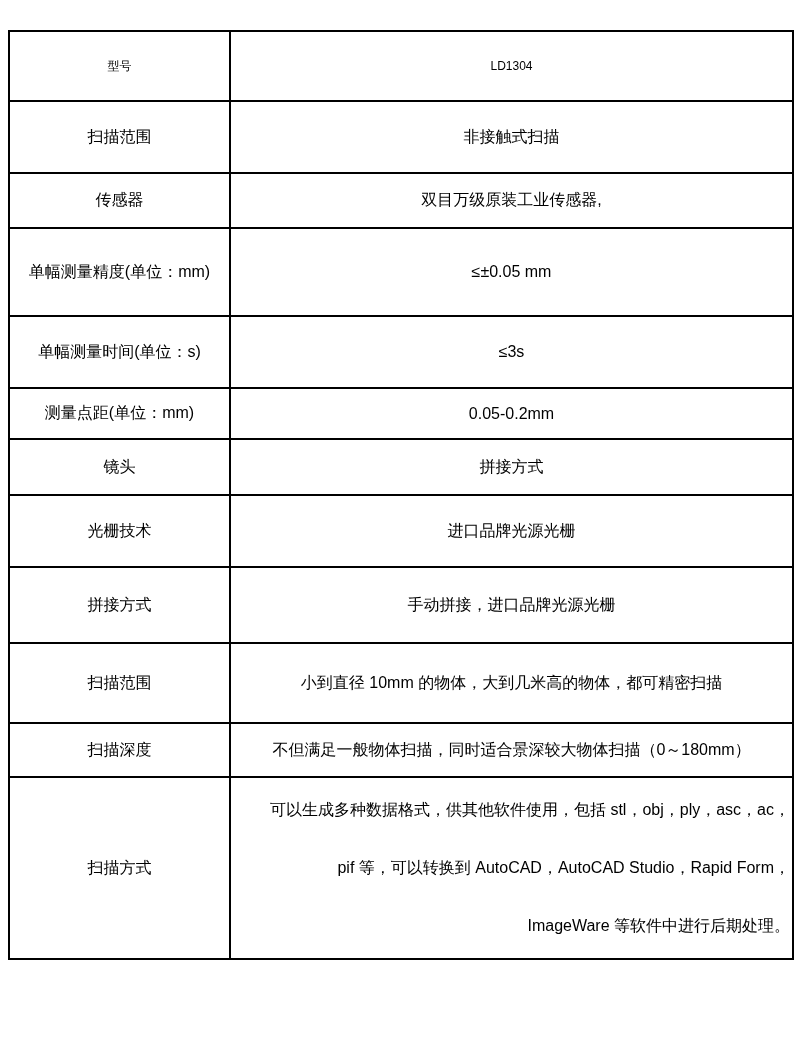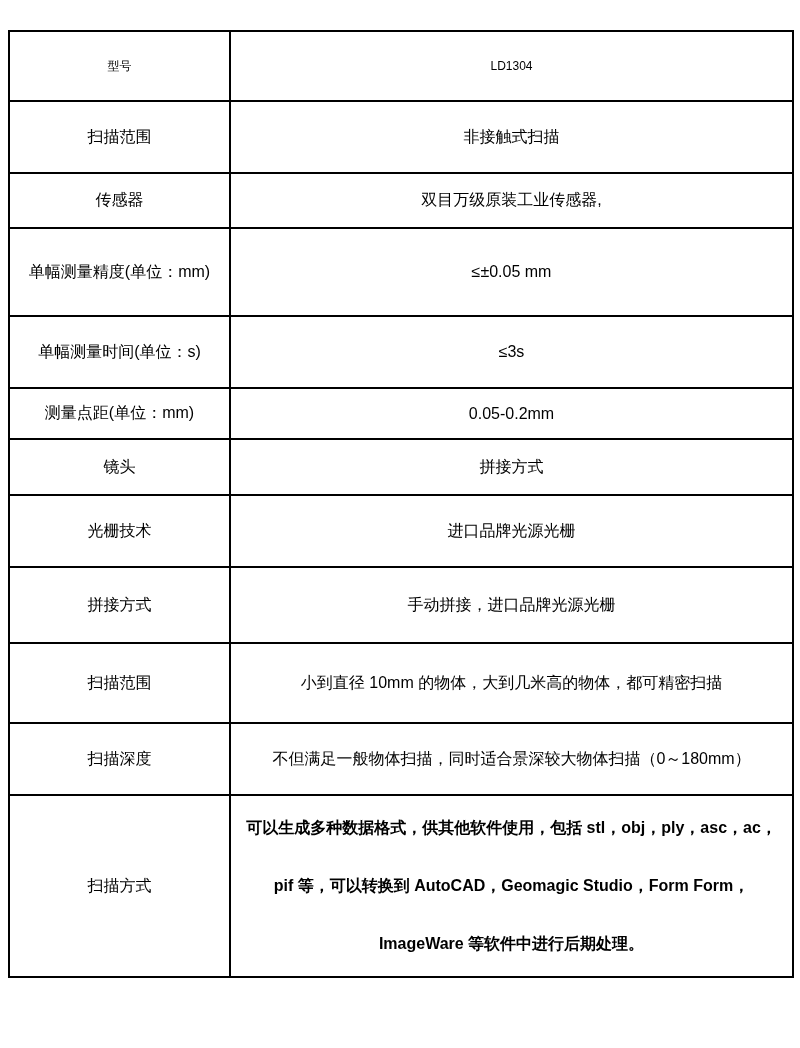--- a/index.html
+++ b/index.html
@@ -26,23 +26,22 @@
     text-align: center;
     vertical-align: middle;
     padding: 0 2px;
     overflow: hidden;
   }
   .col-label { width: 221px; }
   .col-value { width: 563px; }
   .bold-row td { font-weight: normal; font-size: 12px; }
   .vline {
     line-height: 58px;
-    text-align: center;
+    text-align: right;
     white-space: nowrap;
-    font-weight: bold;
   }
 </style>
 </head>
 <body>
 
 <table class="spec-table">
   <colgroup>
     <col class="col-label">
     <col class="col-value">
   </colgroup>
@@ -80,26 +79,26 @@
       <td>进口品牌光源光栅</td>
     </tr>
     <tr style="height:76px;">
       <td>拼接方式</td>
       <td>手动拼接，进口品牌光源光栅</td>
     </tr>
     <tr style="height:80px;">
       <td>扫描范围</td>
       <td>小到直径 10mm 的物体，大到几米高的物体，都可精密扫描</td>
     </tr>
-    <tr style="height:72px;">
+    <tr style="height:54px;">
       <td>扫描深度</td>
       <td>不但满足一般物体扫描，同时适合景深较大物体扫描（0～180mm）</td>
     </tr>
     <tr style="height:182px;">
       <td>扫描方式</td>
       <td>
         <div class="vline">可以生成多种数据格式，供其他软件使用，包括 stl，obj，ply，asc，ac，</div>
-        <div class="vline">pif 等，可以转换到 AutoCAD，Geomagic Studio，Form Form，</div>
+        <div class="vline">pif 等，可以转换到 AutoCAD，AutoCAD Studio，Rapid Form，</div>
         <div class="vline">ImageWare 等软件中进行后期处理。</div>
       </td>
     </tr>
   </tbody>
 </table>
 
 </body></html>

